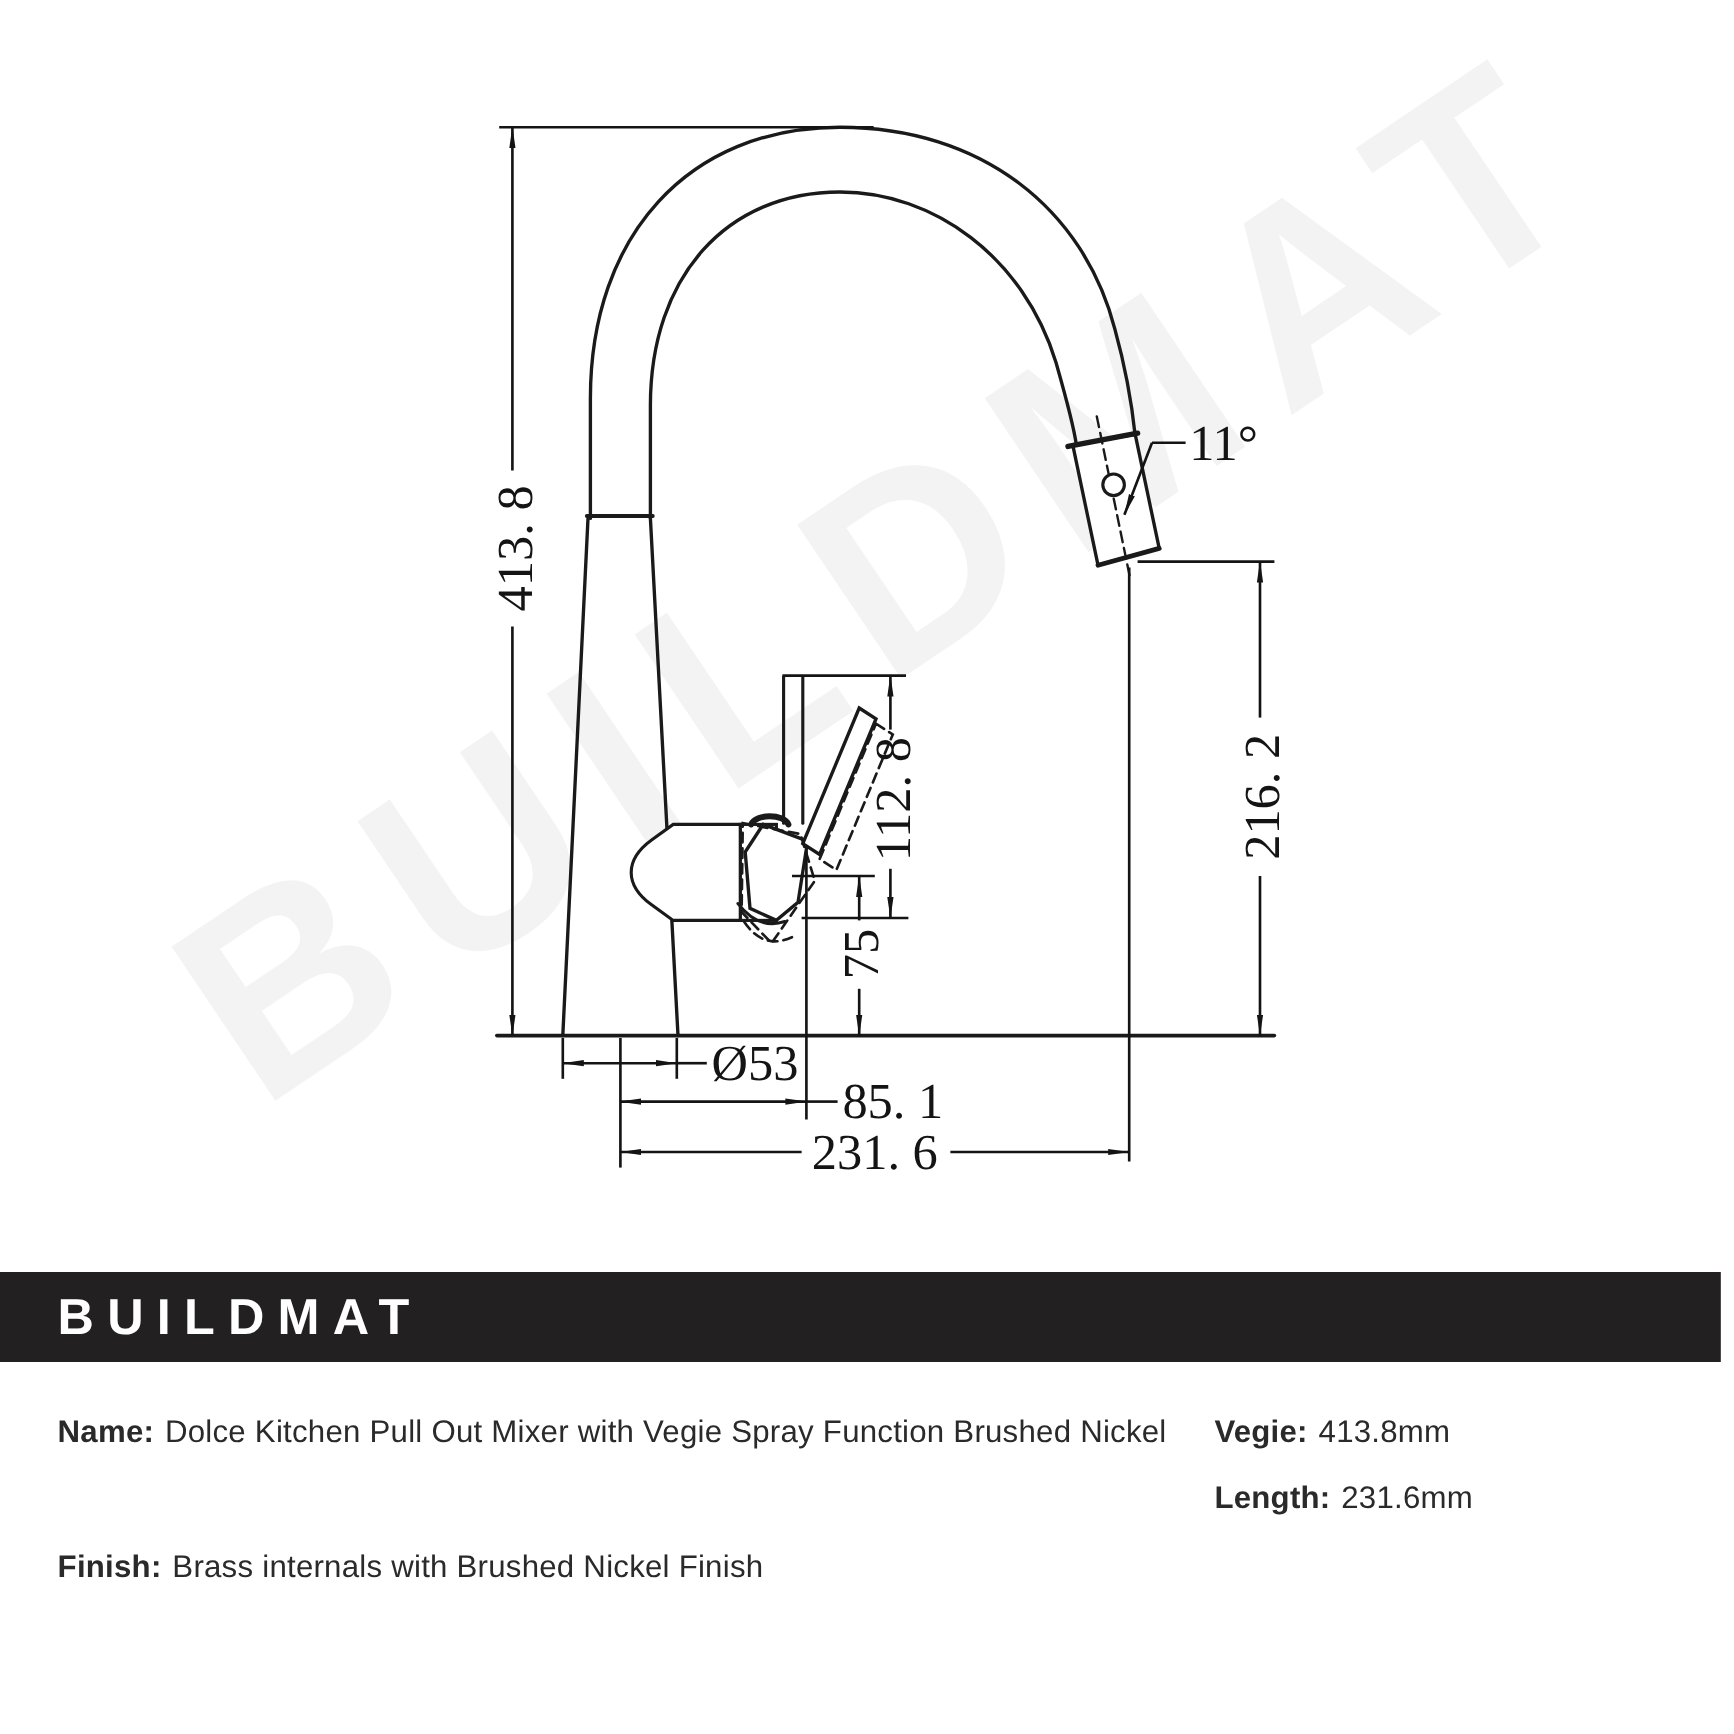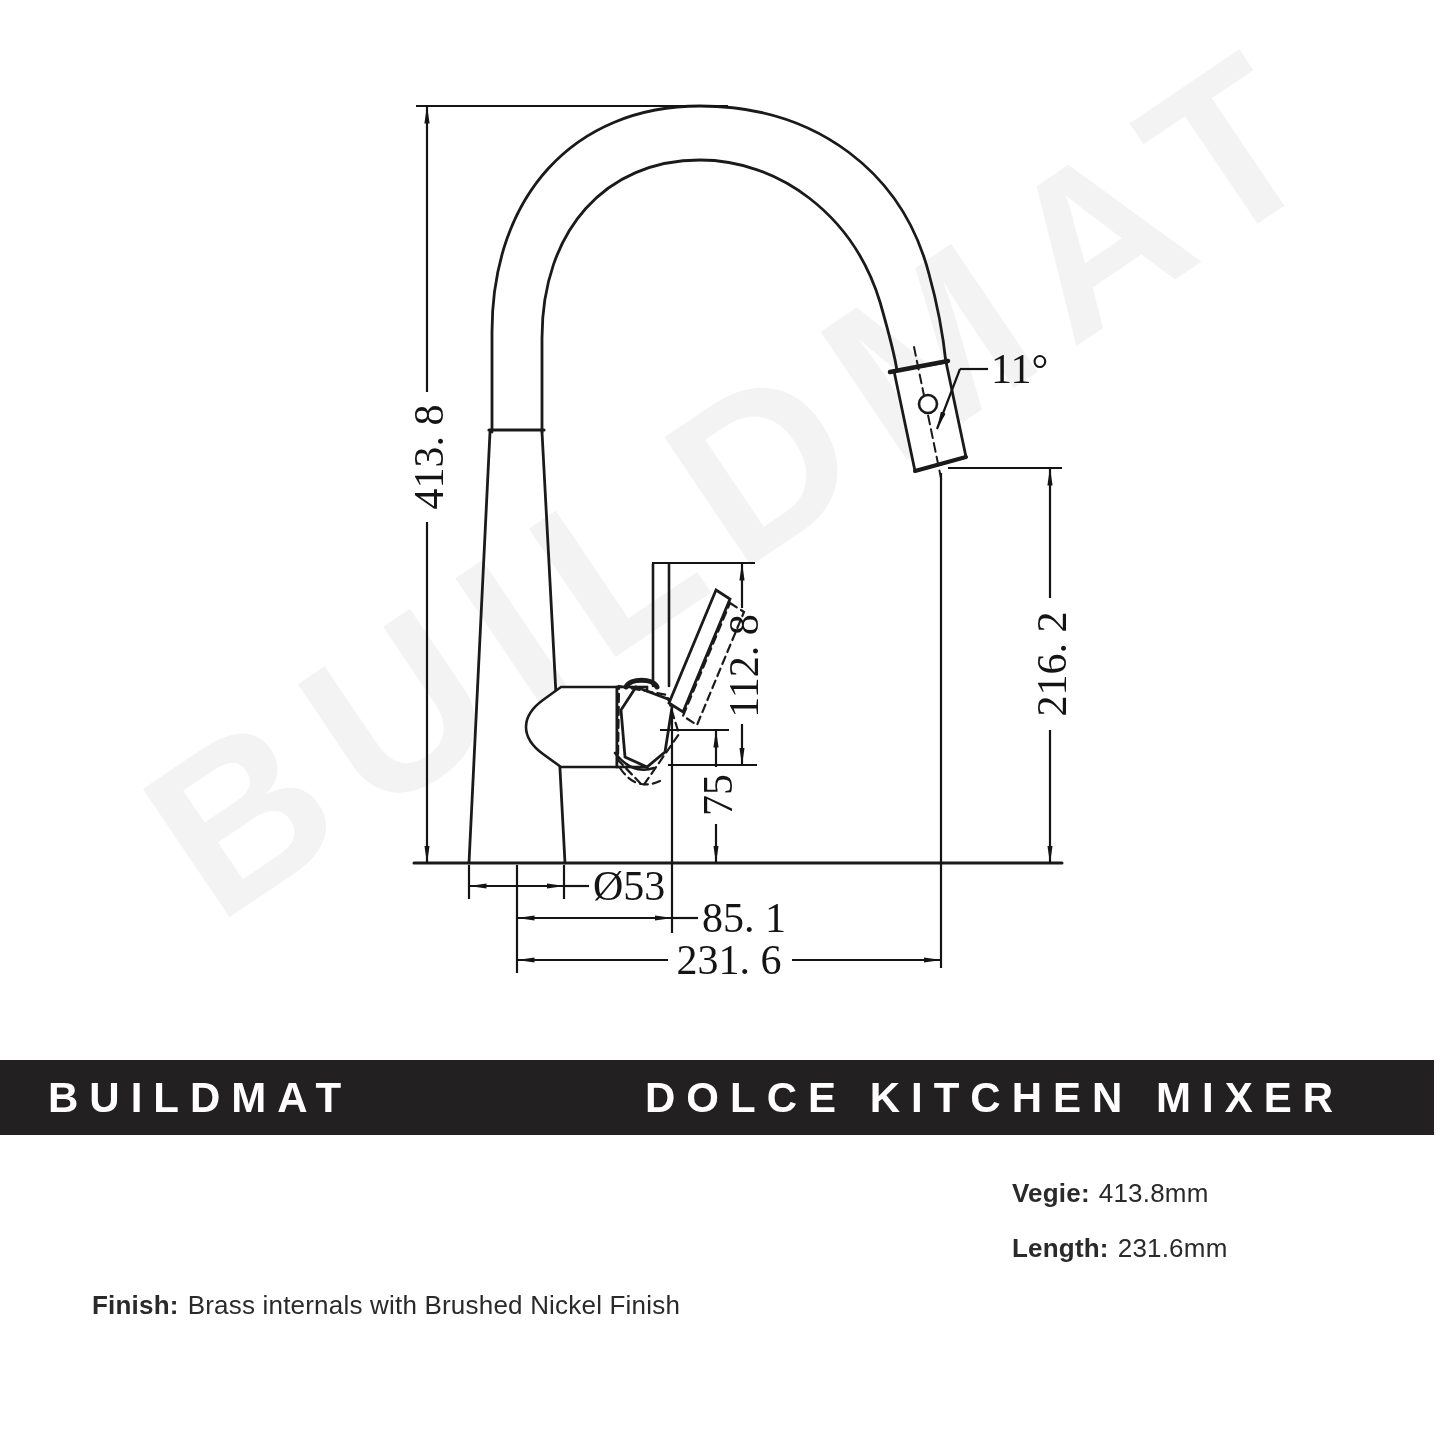--- a/index.html
+++ b/index.html
@@ -49,21 +49,21 @@
     font-size:26px;
     color:#2a2a2a;
     white-space:nowrap;
     letter-spacing:0.2px;
   }
   .spec-row .lbl{font-weight:bold;margin-right:9px;}
   .col-left{left:48px;}
   .col-right{left:1012px;}
   .row-1{top:1178px;}
   .row-2{top:1233px;}
-  .row-3{top:1290px;margin-left:44px;}
+  .row-3{top:1290px;}
 </style>
 </head>
 <body>
 
 <div class="page">
 
   <div class="watermark">BUILDMAT</div>
 
   <svg class="drawing-svg" width="1445" height="1060" viewBox="0 0 1445 1060">
     <defs>
@@ -145,23 +145,25 @@
     <text class="dimtext" text-anchor="middle" x="744" y="680" transform="rotate(-90 744 666)">112. 8</text>
     <text class="dimtext" text-anchor="middle" x="718" y="809" transform="rotate(-90 718 795)">75</text>
     <text class="dimtext" x="593" y="900">Ø53</text>
     <text class="dimtext" x="702" y="932">85. 1</text>
     <text class="dimtext" text-anchor="middle" x="729" y="974">231. 6</text>
     <text class="dimtext" x="991" y="383">11°</text>
   </svg>
 
   <div class="banner">
     <div>BUILDMAT</div>
-    <div>DOLCE KITCHEN MIXER</div>
   </div>
 
+  <div class="spec-row col-left row-1">
+    <span class="lbl">Name:</span><span class="val">Dolce Kitchen Pull Out Mixer with Vegie Spray Function Brushed Nickel</span>
+  </div>
   <div class="spec-row col-left row-3">
     <span class="lbl">Finish:</span><span class="val">Brass internals with Brushed Nickel Finish</span>
   </div>
 
   <div class="spec-row col-right row-1">
     <span class="lbl">Vegie:</span><span class="val">413.8mm</span>
   </div>
   <div class="spec-row col-right row-2">
     <span class="lbl">Length:</span><span class="val">231.6mm</span>
   </div>

